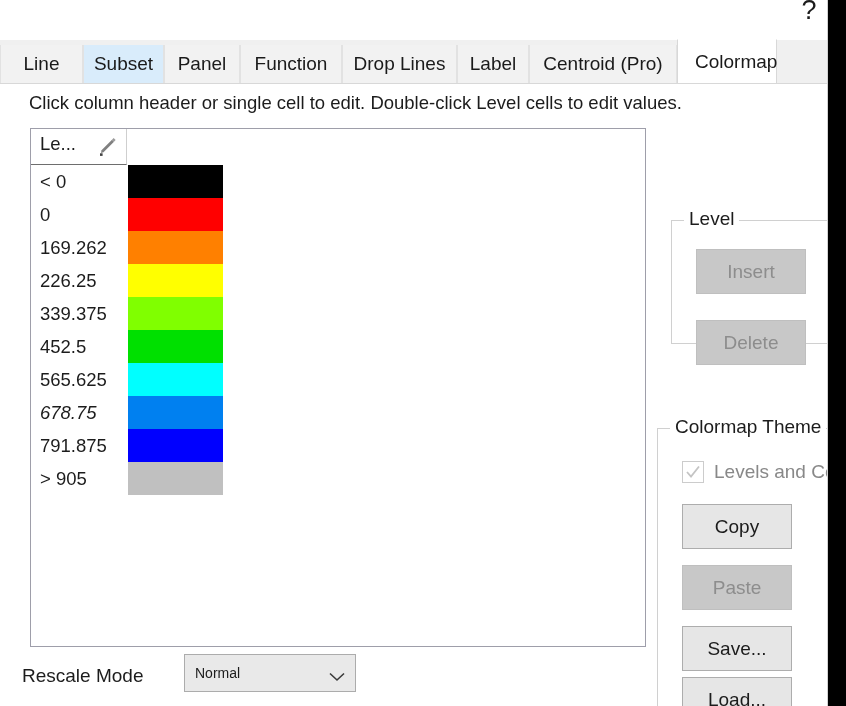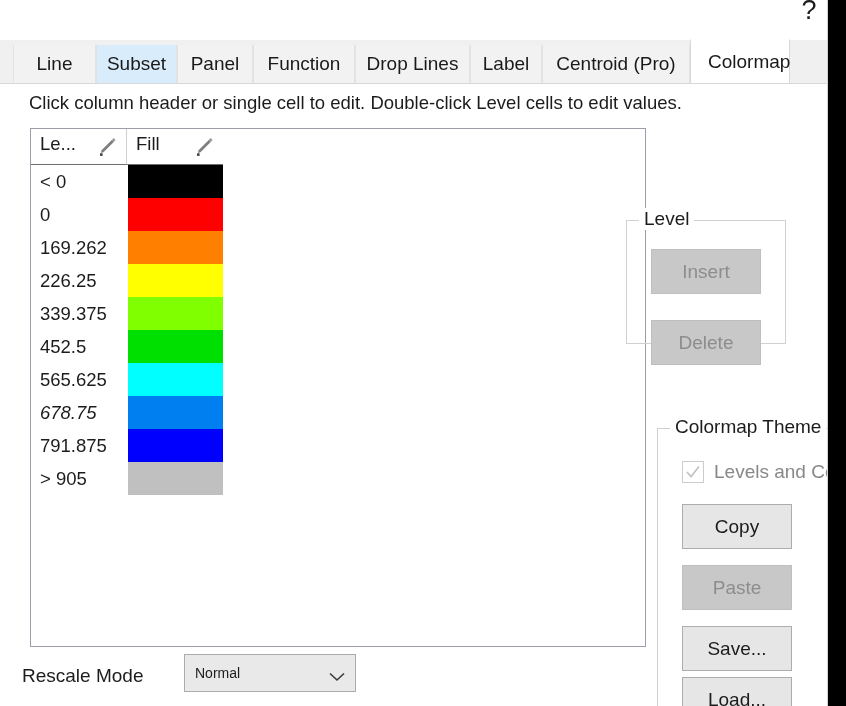--- a/index.html
+++ b/index.html
@@ -67,21 +67,20 @@
     background: #f2f2f2;
     border-left: 1px solid #e2e2e2;
     border-right: 1px solid #e2e2e2;
     color: #1a1a1a;
     font-size: 19px;
     line-height: 38px;
     text-align: center;
     box-sizing: border-box;
     white-space: nowrap;
     cursor: default;
-    margin-left: 13px;
   }
   .tab.hover {
     background: #d9ecfb;
   }
   .tab.active {
     background: #ffffff;
     height: 44px;
     line-height: 44px;
     border-left: 1px solid #d8d8d8;
     border-right: 1px solid #d8d8d8;
@@ -191,21 +190,21 @@
   .group-title {
     position: absolute;
     top: -13px;
     left: 12px;
     padding: 0 5px;
     background: #ffffff;
     font-size: 19px;
     color: #1c1c1c;
     white-space: nowrap;
   }
-  #grp-level { left: 626px; top: 136px; width: 160px; height: 124px; }
+  #grp-level { left: 671px; top: 136px; width: 160px; height: 124px; }
   #grp-theme { left: 657px; top: 344px; width: 185px; height: 302px; }
 
   .btn {
     position: absolute;
     box-sizing: border-box;
     font-size: 19px;
     text-align: center;
     background: #e6e6e6;
     border: 1px solid #adadad;
     color: #1c1c1c;
@@ -308,30 +307,20 @@
     </div>
 
   <div id="page">
 
     <div id="hint">Click column header or single cell to edit. Double-click Level cells to edit values.</div>
 
     <div id="table-box">
       <div id="thead">
         <div class="th" id="th-level">
           <span class="th-label">Le...</span>
-          <span class="pencil">
-            <svg width="22" height="22" viewBox="0 0 22 22">
-              <path d="M5 17 L7.5 16.2 L18 5.7 L16 3.7 L5.5 14.2 Z" fill="#808080"></path>
-              <path d="M16 3.7 L18 5.7 L19.6 4.1 L17.6 2.1 Z" fill="#9a9a9a"></path>
-              <rect x="4" y="17.3" width="2.6" height="2.6" fill="#444444"></rect>
-            </svg>
-          </span>
-        </div>
-        <div class="th" id="th-fill">
-          <span class="th-label">Fill</span>
           <span class="pencil">
             <svg width="22" height="22" viewBox="0 0 22 22">
               <path d="M5 17 L7.5 16.2 L18 5.7 L16 3.7 L5.5 14.2 Z" fill="#808080"></path>
               <path d="M16 3.7 L18 5.7 L19.6 4.1 L17.6 2.1 Z" fill="#9a9a9a"></path>
               <rect x="4" y="17.3" width="2.6" height="2.6" fill="#444444"></rect>
             </svg>
           </span>
         </div>
       </div>
       <div id="tbody">

